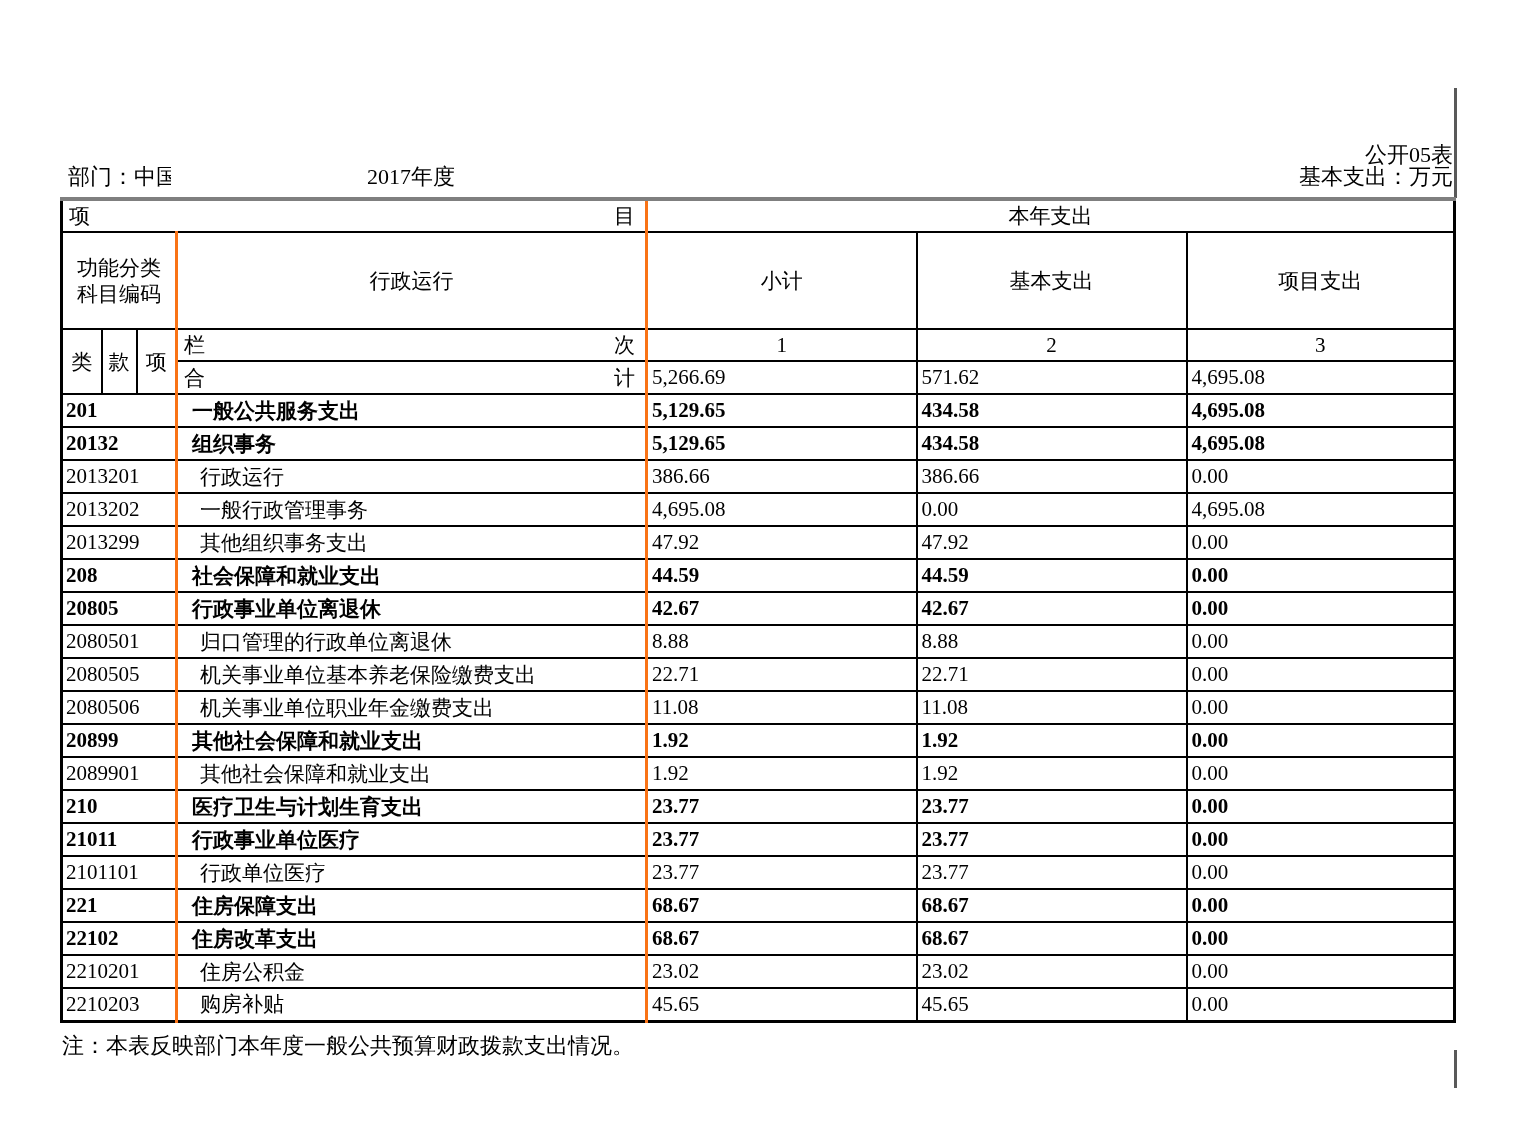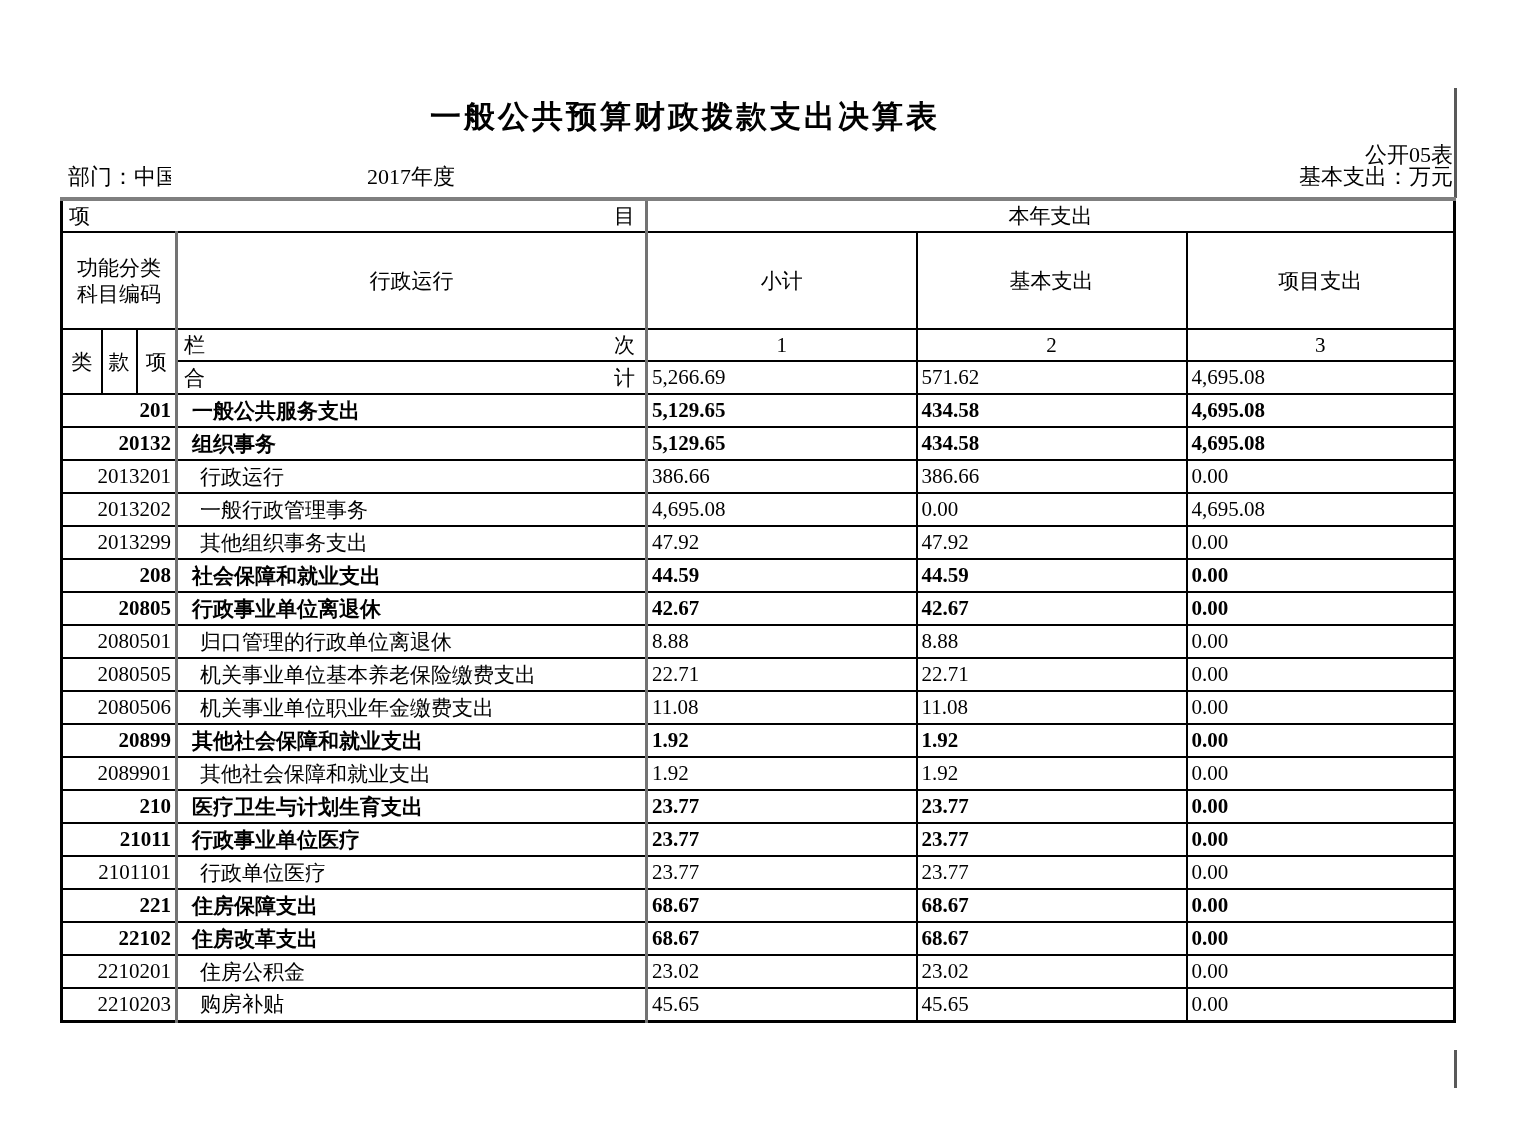--- a/index.html
+++ b/index.html
@@ -32,48 +32,47 @@
   .vline.bottom { top: 1050px; height: 38px; }
 
   table.budget {
     position: absolute; left: 60px; top: 197px;
     width: 1393px; border-collapse: collapse; table-layout: fixed;
     border: 3px solid #000;
     border-top: 4px solid #7f7f7f;
     font-size: 21px;
   }
   td { border: 2px solid #000; padding: 0 4px; overflow: hidden; white-space: nowrap; }
-  td.thickL { border-left: 3px solid #737373; }
+  td.thickL { border-left: 3px solid #f97316; }
 
   tr.row-a { height: 33px; }
   tr.row-b { height: 97px; }
   tr.row-c { height: 32px; }
   tr.row-d { height: 33px; }
   tr.data-row { height: 33px; }
 
   .justify { display: flex; justify-content: space-between; padding: 0 6px 0 2px; }
   .center { text-align: center; }
   .two-line { text-align: center; line-height: 26px; }
   .num { text-align: left; padding-right: 7px; font-size: 21px; }
-  td.code-cell { padding-left: 3px; font-size: 21px; text-align: right; }
+  td.code-cell { padding-left: 3px; font-size: 21px; }
   td.name-cell { padding-left: 14px; }
   td.name-cell.indent { padding-left: 22px; }
   tr.bold td { font-weight: bold; }
 
   .footnote {
     position: absolute; left: 62px; top: 1031px;
     font-size: 22px; white-space: nowrap;
   }
 </style>
 </head>
 <body>
 
 <div class="sheet">
 
-  <div class="page-title">一般公共预算财政拨款支出决算表</div>
 
   <div class="form-code">公开05表</div>
 
   <div class="meta-row">
     <span class="dept">部门：中国</span>
     <span class="year">2017年度</span>
     <span class="unit">基本支出：万元</span>
   </div>
 
   <div class="vline top"></div>
@@ -265,14 +264,15 @@
         <tr class="data-row">
       <td colspan="3" class="code-cell">2210203</td>
       <td class="name-cell thickL indent">购房补贴</td>
       <td class="num thickL">45.65</td>
       <td class="num">45.65</td>
       <td class="num">0.00</td>
     </tr>
       </tbody>
   </table>
 
+  <div class="footnote">注：本表反映部门本年度一般公共预算财政拨款支出情况。</div>
 
 </div>
 
 </body></html>

